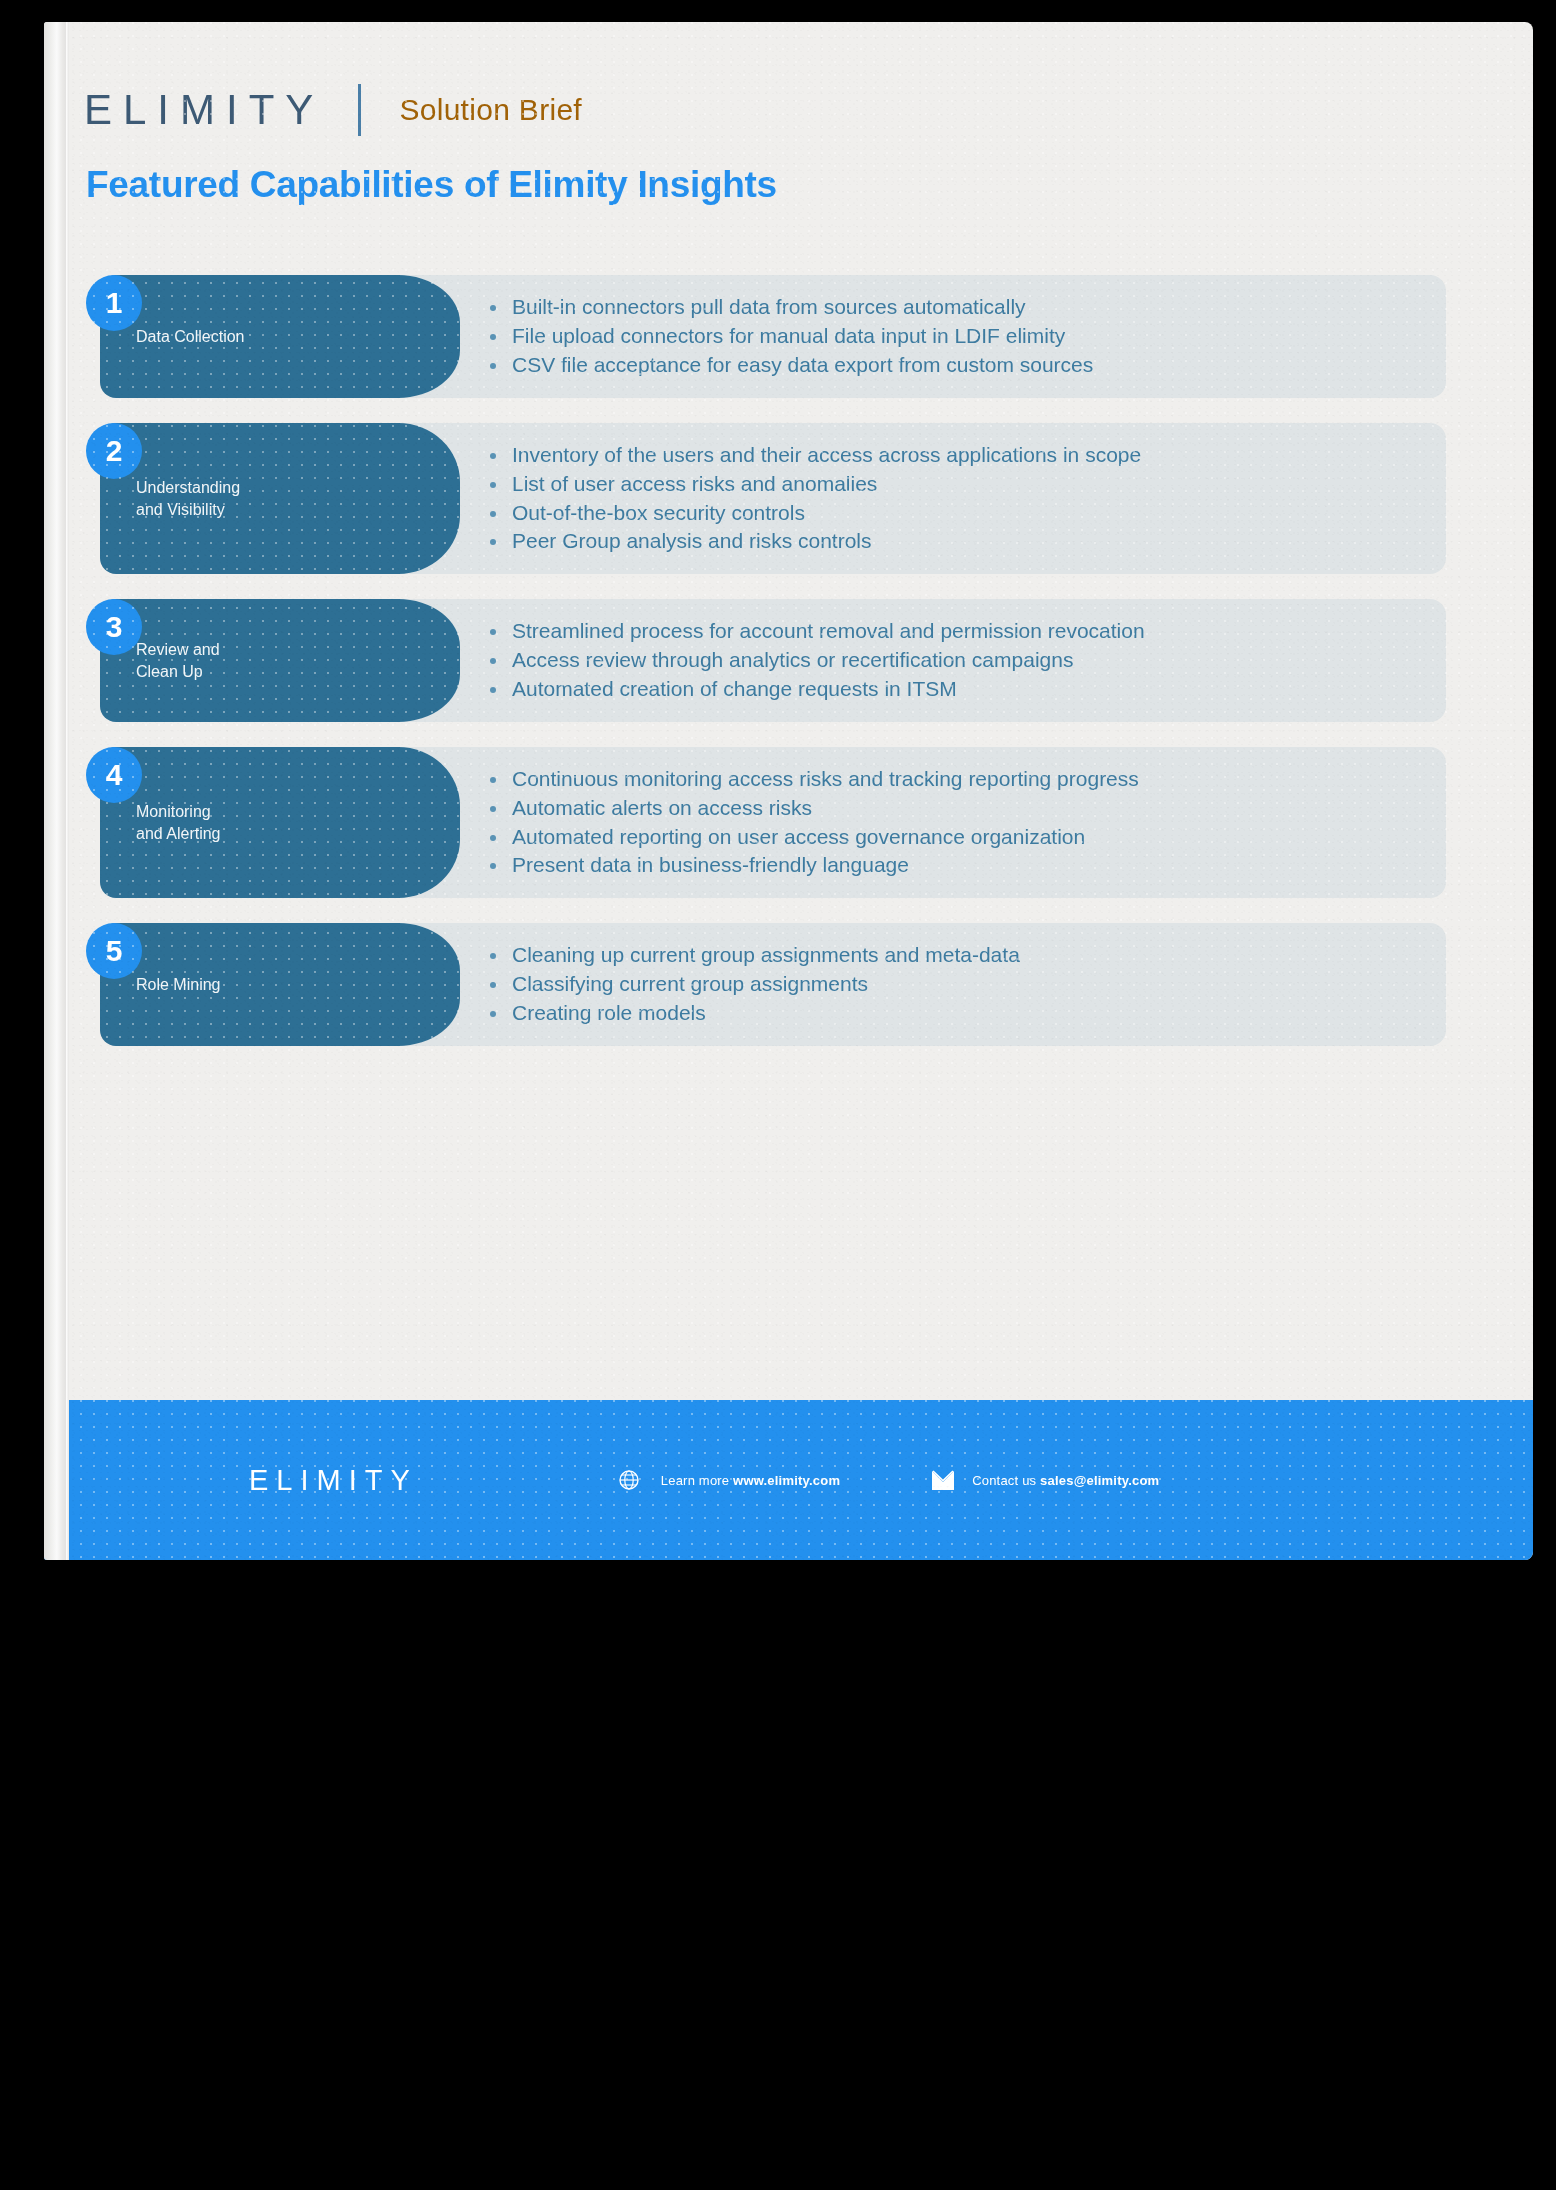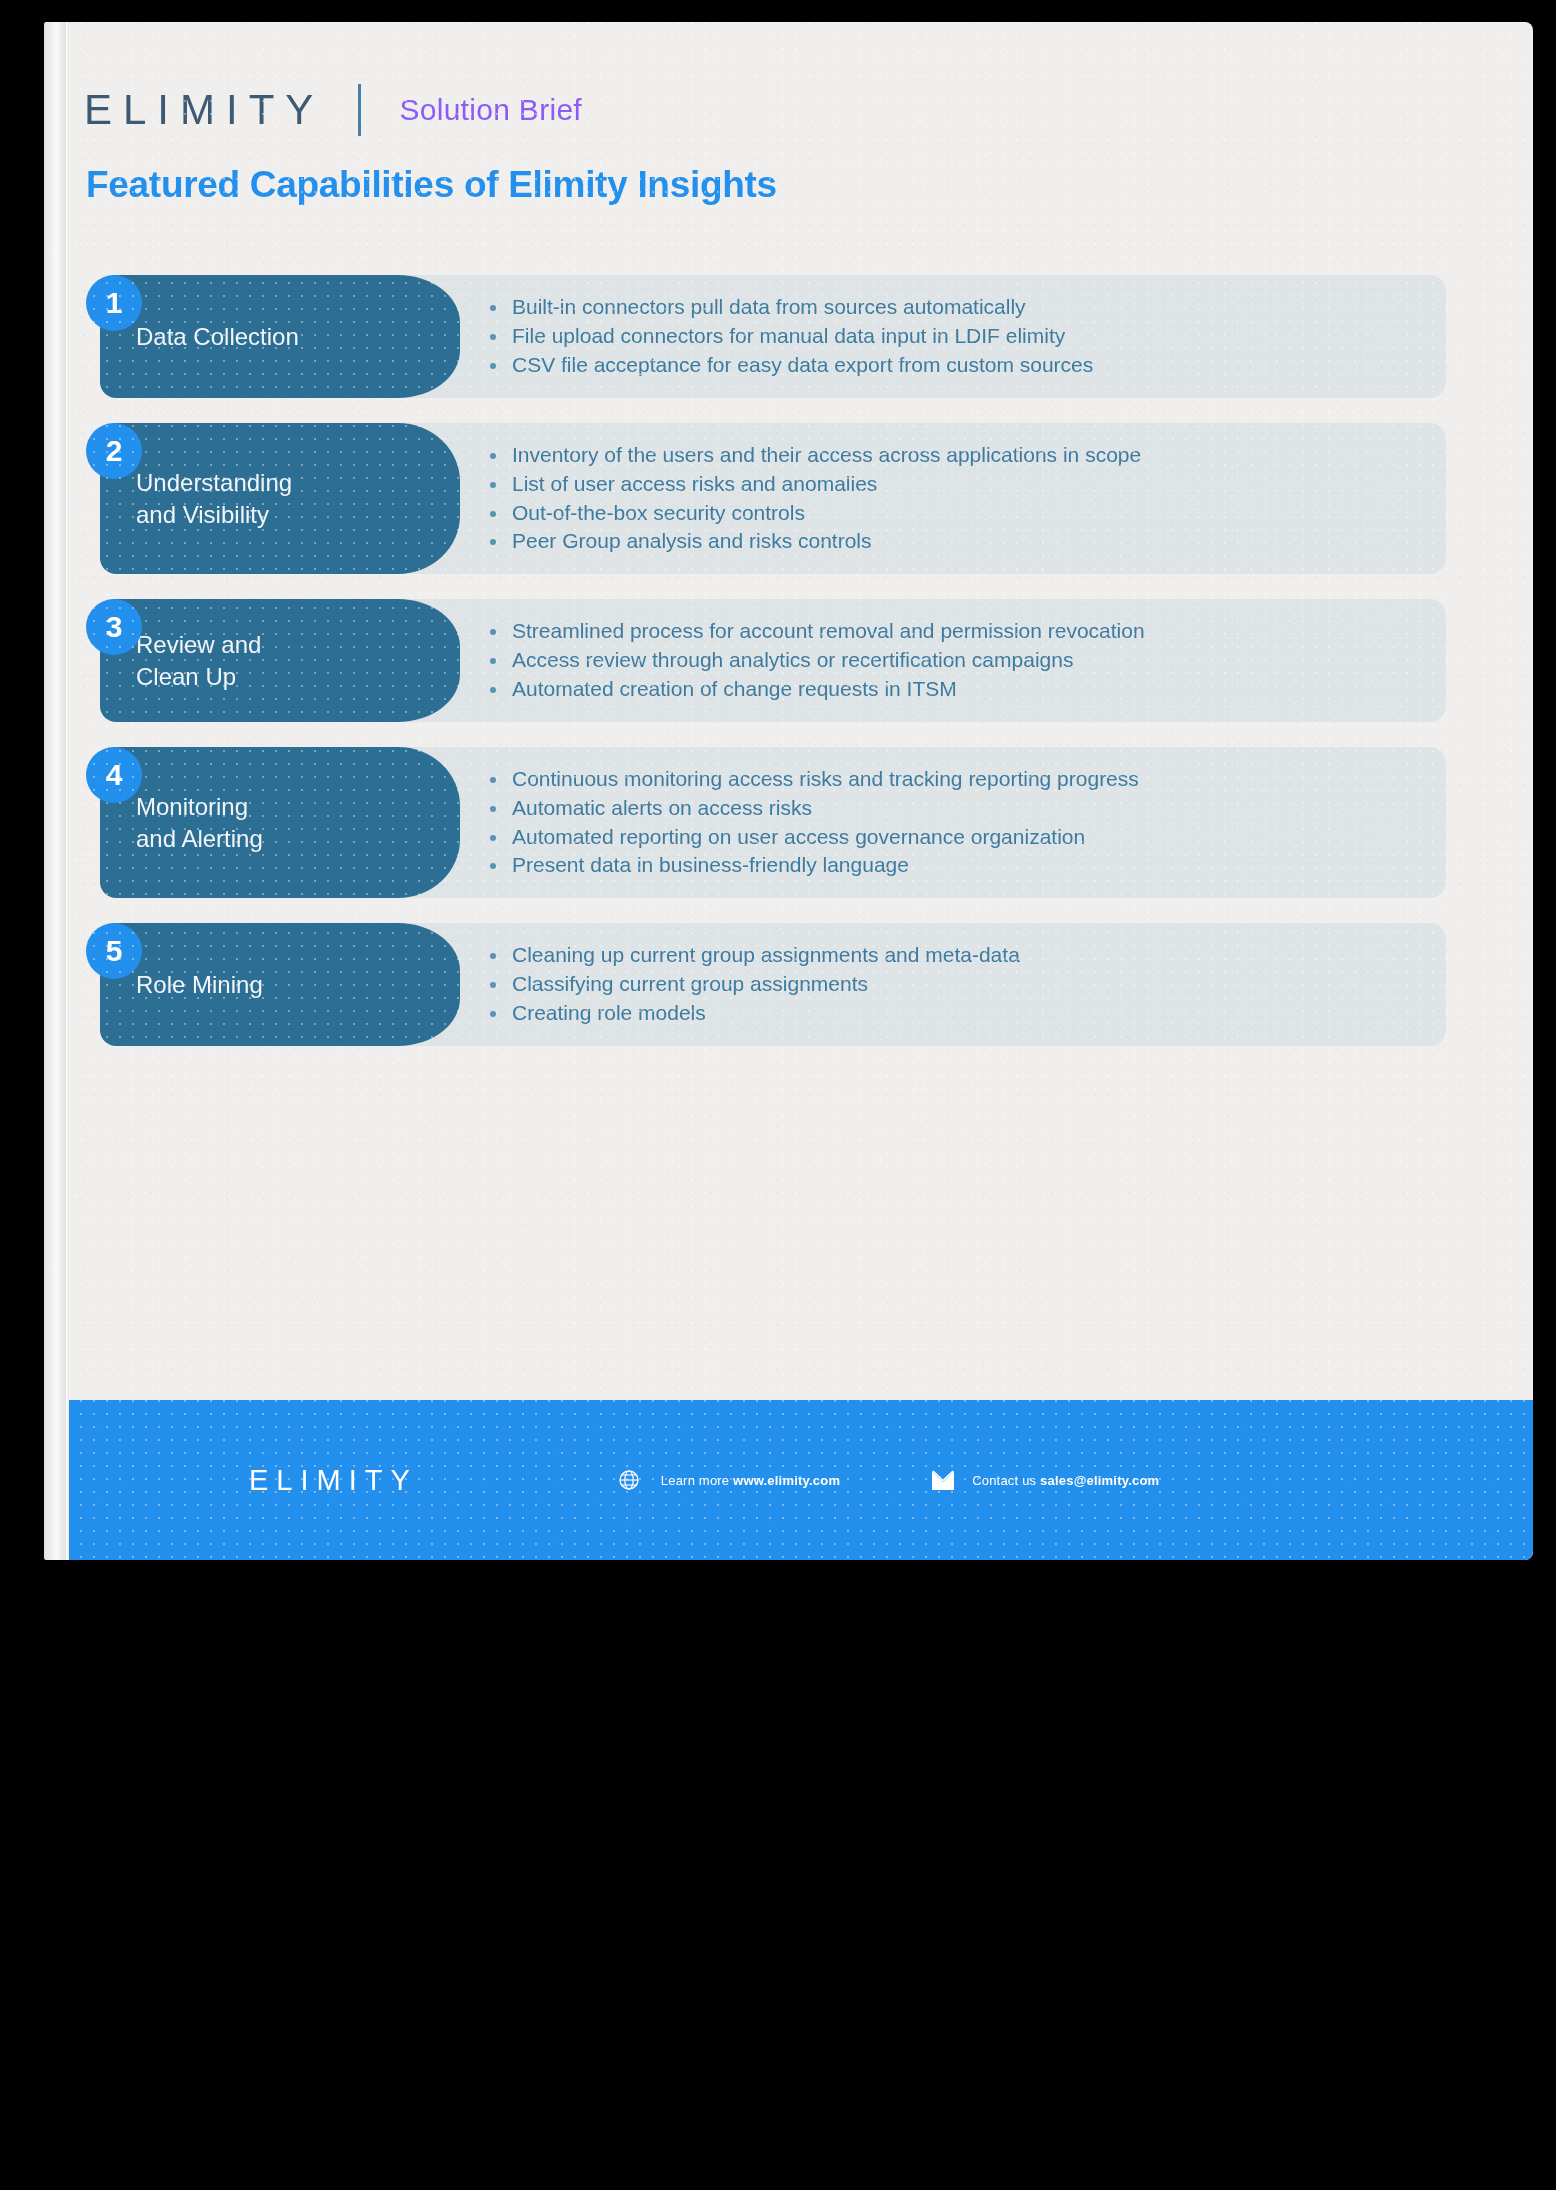--- a/index.html
+++ b/index.html
@@ -28,39 +28,39 @@
     background:linear-gradient(90deg,#e3e2e0 0%,#ededeb 28%,#fafafa 58%,#e9e8e6 86%,#e3e2e1 100%);}
   .spine-line{position:absolute;left:22px;top:0;bottom:0;width:3px;z-index:7;
     background:linear-gradient(90deg,#ffffff,#e7e6e4);}
 
   .inner{position:absolute;left:0;top:0;right:0;bottom:0;z-index:2;}
 
   
   .hdr{position:absolute;left:40px;top:62px;display:flex;align-items:center;}
   .logo-word{font-size:42px;letter-spacing:11px;color:#3d5a75;font-weight:400;line-height:1;}
   .hdr-div{width:3px;height:52px;background:#4a7fa8;margin:0 38px 0 34px;}
-  .hdr-sub{font-size:30px;color:#8b5cf6;letter-spacing:.3px;}
+  .hdr-sub{font-size:30px;color:#a16207;letter-spacing:.3px;}
 
   .title{position:absolute;left:42px;top:142px;font-size:37px;font-weight:bold;
     color:#2490ee;letter-spacing:-.3px;}
 
   
   .rows{position:absolute;left:42px;top:228px;width:1360px;}
   .row{position:relative;margin-bottom:23px;}
   .badge{position:absolute;left:0;top:0;width:56px;height:56px;border-radius:50%;
     background:#2390ee;color:#fff;font-size:30px;font-weight:bold;
     display:flex;align-items:center;justify-content:center;z-index:4;line-height:1;}
   .rowbody{position:relative;margin-left:14px;margin-top:25px;display:flex;
     min-height:123px;border-radius:16px;}
   .left{position:relative;width:300px;flex:0 0 300px;background:#2d6f94;
     border-radius:16px 0 0 16px;display:flex;align-items:center;padding:0 0 0 36px;
     box-sizing:border-box;z-index:3;}
   .left:after{content:"";position:absolute;right:-60px;top:0;bottom:0;width:62px;
     background:#2d6f94;border-radius:0 80px 80px 0/0 50% 50% 0;}
-  .lefttxt{color:#f2f6f8;font-size:24px;line-height:1.32;position:relative;z-index:2;}
+  .lefttxt{color:#f2f6f8;font-size:16px;line-height:1.32;position:relative;z-index:2;}
   .right{flex:1;background:#dfe4e6;border-radius:0 16px 16px 0;
     display:flex;align-items:center;padding:16px 12px 16px 86px;box-sizing:border-box;}
   ul.bl{margin:0;padding:0;list-style:none;}
   ul.bl li{position:relative;padding-left:26px;color:#3d7ba0;font-size:21px;
     line-height:1.18;margin:4px 0;}
   ul.bl li:before{content:"";position:absolute;left:4px;top:10px;width:6px;height:6px;
     border-radius:50%;background:#5a93b5;}
 
   
   .flow{position:absolute;left:0;right:0;top:1532px;height:418px;}

